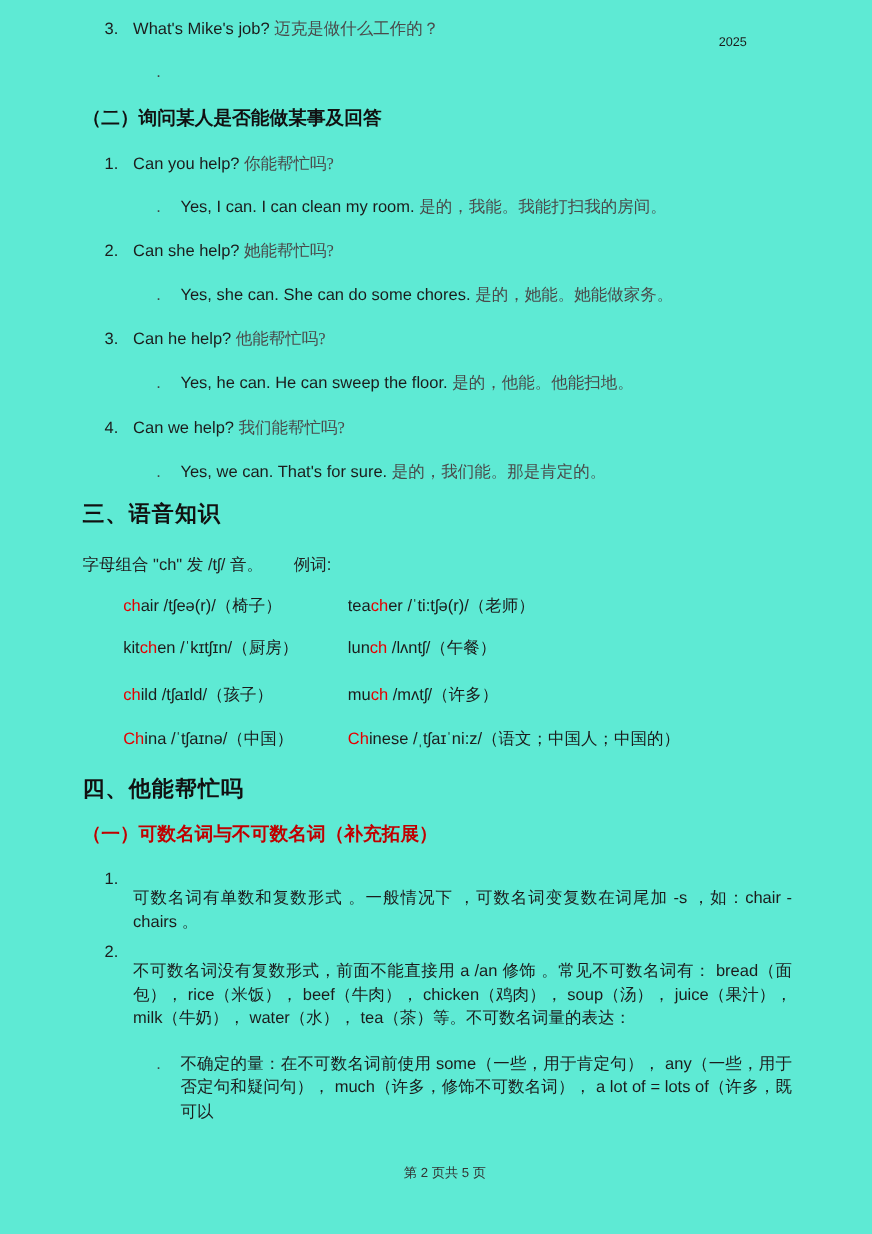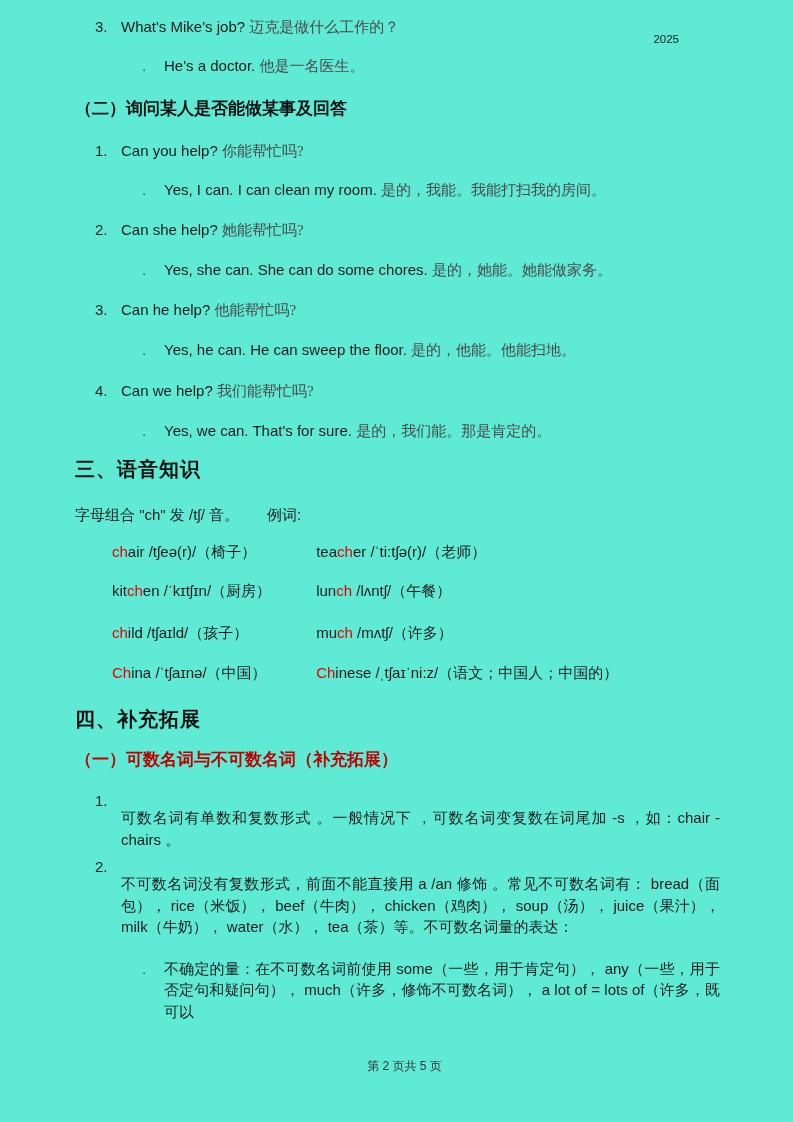--- a/index.html
+++ b/index.html
@@ -59,21 +59,20 @@
 
 
   <div class="content">
 
     <div class="q-row">
       <span class="num">3.</span>
       <span><span class="en">What's Mike's job?</span> <span class="zh">迈克是做什么工作的？</span></span>
     </div>
     <div class="a-row">
       <span class="a-marker">.</span>
-      <span><span class="en">He's a doctor.</span> <span class="zh">他是一名医生。</span></span>
     </div>
 
     <h2 class="ask-heading">（二）询问某人是否能做某事及回答</h2>
 
     <div class="q-row tight">
       <span class="num">1.</span>
       <span><span class="en">Can you help?</span> <span class="zh">你能帮忙吗?</span></span>
     </div>
     <div class="a-row">
       <span class="a-marker">.</span>
@@ -123,21 +122,21 @@
     </div>
     <div class="ph-row r4">
       <span class="ph-entry first"><span></span><span class="ch-red">ch</span><span>ild</span><span> /tʃaɪld/（孩子）</span></span>
       <span class="ph-entry"><span>mu</span><span class="ch-red">ch</span><span></span><span> /mʌtʃ/（许多）</span></span>
     </div>
     <div class="ph-row r3">
       <span class="ph-entry first"><span></span><span class="ch-red">Ch</span><span>ina</span><span> /ˈtʃaɪnə/（中国）</span></span>
       <span class="ph-entry"><span></span><span class="ch-red">Ch</span><span>inese</span><span> /ˌtʃaɪˈni:z/（语文；中国人；中国的）</span></span>
     </div>
 
-    <h2 class="big-heading h4">四、补充拓展</h2>
+    <h2 class="big-heading h4">四、他能帮忙吗</h2>
     <h3 class="red-subheading">（一）可数名词与不可数名词（补充拓展）</h3>
 
     <div class="g-item">
       <span class="num">1.</span>
       <span class="g-text">可数名词有单数和复数形式 。一般情况下 ，可数名词变复数在词尾加 -s ，如：chair - chairs 。</span>
     </div>
     <div class="g-item second">
       <span class="num">2.</span>
       <span class="g-text">不可数名词没有复数形式，前面不能直接用 a /an 修饰 。常见不可数名词有： bread（面包）， rice（米饭）， beef（牛肉）， chicken（鸡肉）， soup（汤）， juice（果汁）， milk（牛奶）， water（水）， tea（茶）等。不可数名词量的表达：</span>
     </div>

